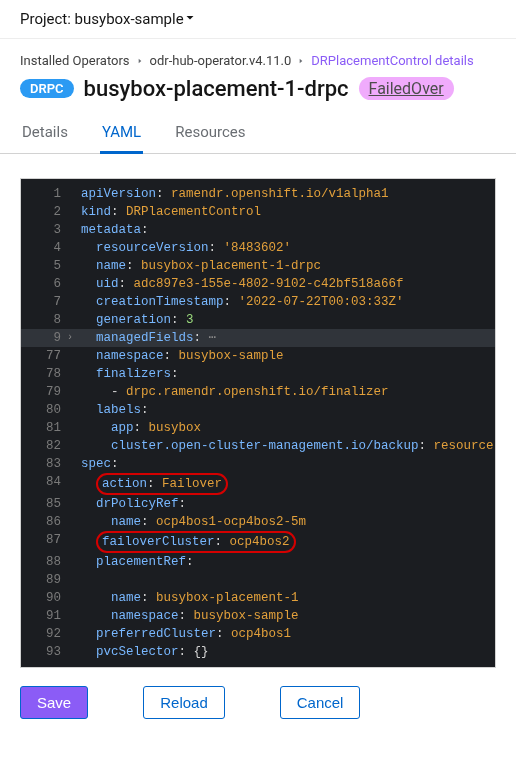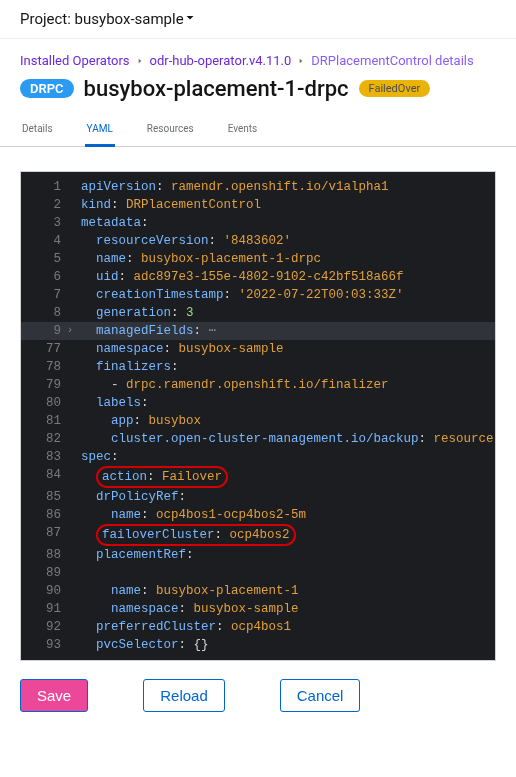--- a/index.html
+++ b/index.html
@@ -20,57 +20,58 @@
 .project-selector .caret svg { width: 12px; height: 12px; }
 
 .breadcrumb {
   padding: 14px 20px 6px 20px;
   display: flex;
   align-items: center;
   flex-wrap: wrap;
   gap: 6px;
   font-size: 13px;
 }
-.breadcrumb a { color: #6d28d9; text-decoration: none; }
+.breadcrumb a { color: #404040; text-decoration: none; }
 .breadcrumb .sep svg { width: 8px; height: 8px; fill: #6a6e73; }
 .breadcrumb .current { color: #8b5cf6; }
 
 .page-title {
   padding: 2px 20px 12px 20px;
   display: flex;
   align-items: center;
   gap: 10px;
 }
 .resource-badge {
   background: #2b9af3;
   color: #fff;
   font-weight: 600;
   font-size: 13px;
   border-radius: 12px;
   padding: 2px 10px;
   text-align: right;
 }
 .page-title h1 { font-size: 22px; font-weight: 500; }
 .status-badge {
-  background: #eab308;
+  background: #f0abfc;
   color: #4d4d4d;
-  font-size: 11px;
+  font-size: 16px;
   border-radius: 12px;
   padding: 2px 10px;
+  text-decoration: underline;
 }
 
 .tabs {
   display: flex;
   gap: 30px;
   padding: 0 20px;
   border-bottom: 1px solid #d2d2d2;
 }
 .tab {
   padding: 10px 2px 10px 2px;
-  font-size: 10px;
+  font-size: 15px;
   color: #6a6e73;
   cursor: pointer;
   border-bottom: 3px solid transparent;
   margin-bottom: -1px;
 }
 .tab.active {
   color: #0066cc;
   border-bottom-color: #0066cc;
 }
 
@@ -128,21 +129,21 @@
   gap: 14px;
 }
 .btn {
   font-size: 15px;
   padding: 7px 16px;
   border-radius: 3px;
   cursor: pointer;
   border: 1px solid;
 }
 .btn-primary {
-  background: #ec4899;
+  background: #8b5cf6;
   border-color: #0066cc;
   color: #fff;
 }
 .btn-secondary {
   background: #fff;
   border-color: #0066cc;
   color: #0066cc;
   margin-left: 41px;
 }
 </style>
@@ -173,21 +174,20 @@
 <div class="page-title">
   <span class="resource-badge">DRPC</span>
   <h1>busybox-placement-1-drpc</h1>
   <span class="status-badge">FailedOver</span>
 </div>
 
 <div class="tabs">
   <div class="tab">Details</div>
   <div class="tab active">YAML</div>
   <div class="tab">Resources</div>
-  <div class="tab">Events</div>
 </div>
 
 <div class="code-wrap">
   <div class="code">
     <div class="code-line"><span class="gutter">1</span><span class="line-content"><span class="tk-key">apiVersion</span><span class="tk-punc">: </span><span class="tk-str">ramendr.openshift.io/v1alpha1</span></span></div>
     <div class="code-line"><span class="gutter">2</span><span class="line-content"><span class="tk-key">kind</span><span class="tk-punc">: </span><span class="tk-str">DRPlacementControl</span></span></div>
     <div class="code-line"><span class="gutter">3</span><span class="line-content"><span class="tk-key">metadata</span><span class="tk-punc">:</span></span></div>
     <div class="code-line"><span class="gutter">4</span><span class="line-content">  <span class="tk-key">resourceVersion</span><span class="tk-punc">: </span><span class="tk-str">'8483602'</span></span></div>
     <div class="code-line"><span class="gutter">5</span><span class="line-content">  <span class="tk-key">name</span><span class="tk-punc">: </span><span class="tk-str">busybox-placement-1-drpc</span></span></div>
     <div class="code-line"><span class="gutter">6</span><span class="line-content">  <span class="tk-key">uid</span><span class="tk-punc">: </span><span class="tk-str">adc897e3-155e-4802-9102-c42bf518a66f</span></span></div>

